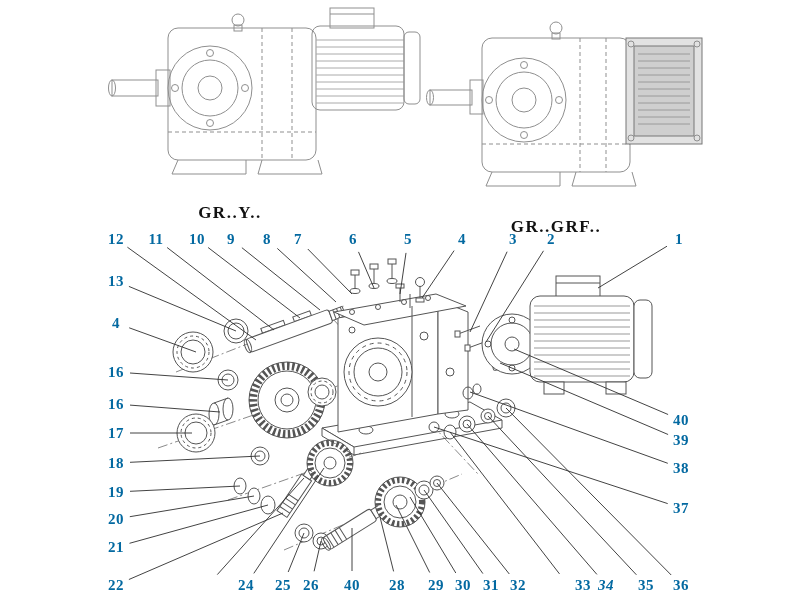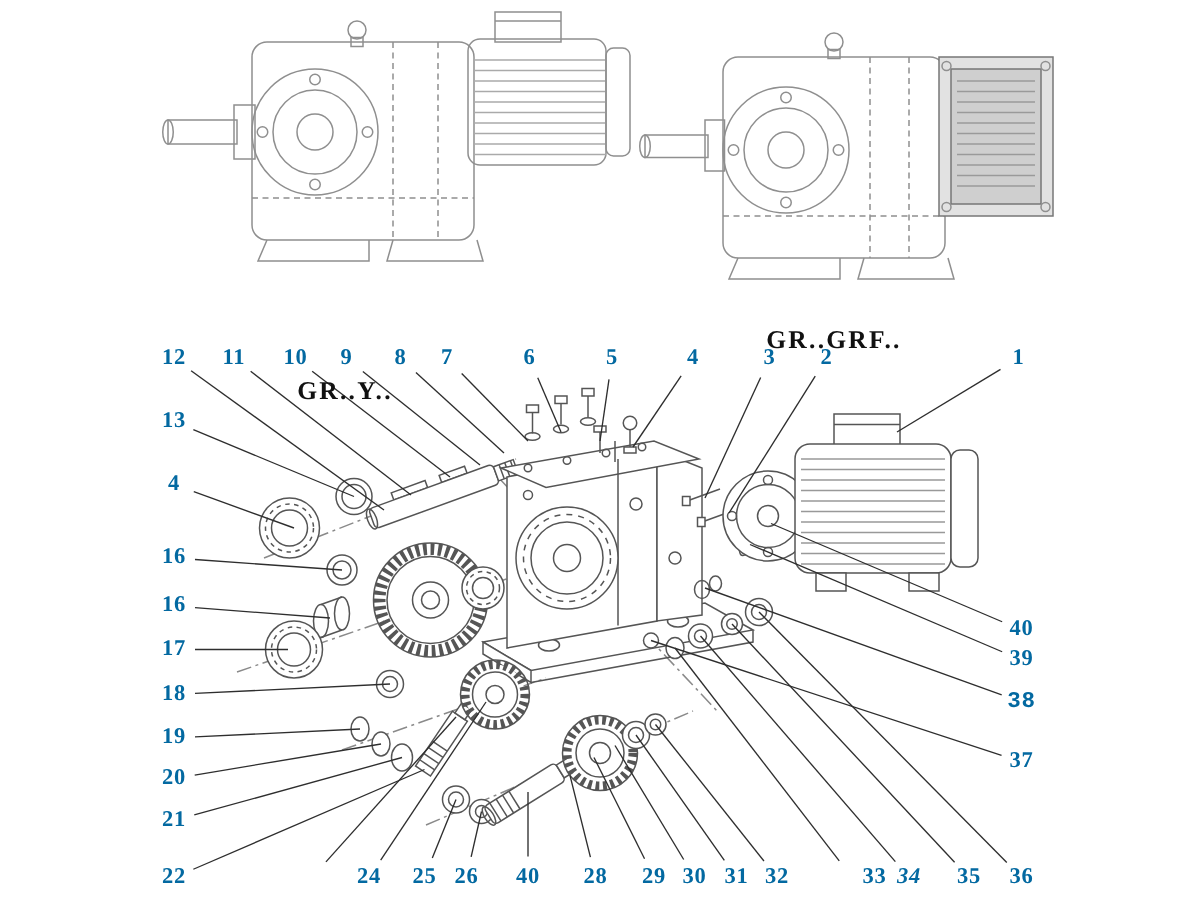--- a/index.html
+++ b/index.html
@@ -276,21 +276,21 @@
       <line x1="559.5" y1="573.9" x2="450" y2="432"></line>
       <line x1="596.9" y1="574.4" x2="467" y2="424"></line>
       <line x1="636.4" y1="574.8" x2="488" y2="416"></line>
       <line x1="671.2" y1="575.0" x2="506" y2="408"></line>
       <line x1="667.7" y1="503.6" x2="434" y2="427"></line>
       <line x1="667.8" y1="463.3" x2="470" y2="392"></line>
       <line x1="668.1" y1="434.5" x2="500" y2="363"></line>
       <line x1="668.1" y1="414.5" x2="514" y2="349"></line>
     </svg>
 
-  <div class="fig-label" style="left:230px;top:213px;margin-top:48px;">GR..Y..</div>
+  <div class="fig-label" style="left:230px;top:213px;">GR..Y..</div>
   <div class="fig-label" style="left:556px;top:215px;margin-top:12px;">GR..GRF..</div>
 
   <div id="callout-layer">
       <div class="callout" style="left: 679px; top: 239px;">1</div>
       <div class="callout" style="left: 551px; top: 239px;">2</div>
       <div class="callout" style="left: 513px; top: 239px;">3</div>
       <div class="callout" style="left: 462px; top: 239px;">4</div>
       <div class="callout" style="left: 408px; top: 239px;">5</div>
       <div class="callout" style="left: 353px; top: 239px;">6</div>
       <div class="callout" style="left: 298px; top: 239px;">7</div>
@@ -317,18 +317,18 @@
       <div class="callout" style="left: 397px; top: 585px;">28</div>
       <div class="callout" style="left: 436px; top: 585px;">29</div>
       <div class="callout" style="left: 463px; top: 585px;">30</div>
       <div class="callout" style="left: 491px; top: 585px;">31</div>
       <div class="callout" style="left: 518px; top: 585px;">32</div>
       <div class="callout" style="left: 583px; top: 585px;">33</div>
       <div class="callout" style="left: 606px; top: 585px; font-style: italic;">34</div>
       <div class="callout" style="left: 646px; top: 585px;">35</div>
       <div class="callout" style="left: 681px; top: 585px;">36</div>
       <div class="callout" style="left: 681px; top: 508px;">37</div>
-      <div class="callout" style="left: 681px; top: 468px; font-family: Liberation Mono, monospace;">38</div>
+      <div class="callout" style="left: 681px; top: 468px;">38</div>
       <div class="callout" style="left: 681px; top: 440px;">39</div>
       <div class="callout" style="left: 681px; top: 420px;">40</div>
     </div>
 
 </div>
 
 </body></html>

